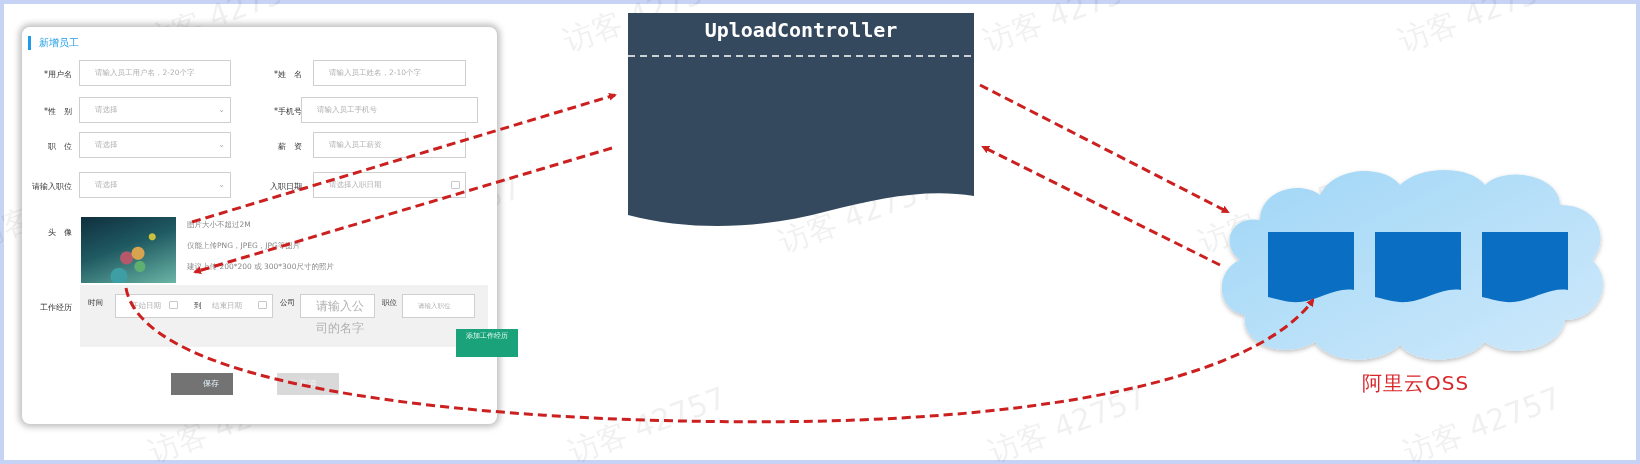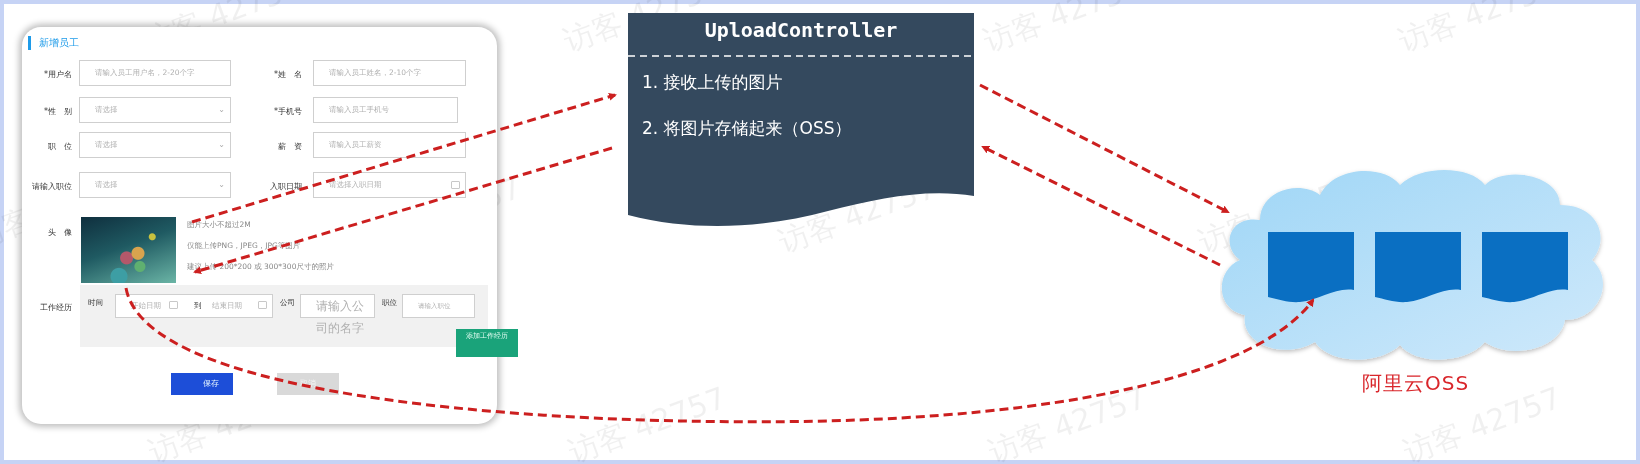--- a/index.html
+++ b/index.html
@@ -2,40 +2,40 @@
 <html><head>
 <meta charset="utf-8">
 <style>
   * { box-sizing: border-box; margin: 0; padding: 0; }
   html, body { width: 1640px; height: 464px; background: #ffffff; overflow: hidden; }
   body { font-family: "DejaVu Sans", "Liberation Sans", sans-serif; position: relative; }
   .frame { position: absolute; left: 0; top: 0; width: 1640px; height: 464px; border: 4px solid #c6d3f5; }
   .watermark { position: absolute; color: rgba(0,0,0,0.06); font-size: 30px; transform: rotate(-20deg); white-space: nowrap; pointer-events: none; }
 
   
-  .card { position: absolute; left: 22px; top: 27px; width: 475px; height: 397px; background: #fff; border-radius: 19px;
+  .card { position: absolute; left: 22px; top: 27px; width: 475px; height: 397px; background: #fff; border-radius: 8px;
           box-shadow: 0 0 6px 3px rgba(0,0,0,0.25); }
   .card-title { position: absolute; left: 6px; top: 9px; padding-left: 8px; border-left: 3px solid #1e9be9; font-size: 10px; color: #1e9be9; height: 14px; line-height: 14px; }
   .lbl { position: absolute; font-size: 8px; color: #333; text-align: right; width: 50px; }
   .inp { position: absolute; height: 26px; border: 1px solid #cfcfcf; background: #fff; font-size: 7.5px; color: #b0b0b0; padding-left: 15px; line-height: 24px; }
   .caret { position: absolute; right: 5px; top: 0; font-size: 8px; color: #aaa; }
   .cal { position: absolute; right: 5px; top: 8px; width: 9px; height: 8px; border: 1px solid #c8c8c8; border-radius: 1px; }
   .avatar { position: absolute; left: 59px; top: 190px; width: 95px; height: 66px;
             background: radial-gradient(circle at 60% 55%, #d8a34e 0 6px, transparent 7px),
                         radial-gradient(circle at 48% 62%, #b4586a 0 6px, transparent 7px),
                         radial-gradient(circle at 62% 75%, #5fb070 0 5px, transparent 6px),
                         radial-gradient(circle at 75% 30%, #c7c13e 0 3px, transparent 4px),
                         radial-gradient(circle at 40% 90%, #3d9ea4 0 8px, transparent 9px),
                         linear-gradient(160deg, #0f2f3e 0%, #1f5a62 45%, #6bb5a6 100%); }
   .tip { position: absolute; left: 165px; font-size: 7.5px; color: #888; }
   .work-box { position: absolute; left: 58px; top: 258px; width: 408px; height: 62px; background: #f1f1f1; }
   .small-lbl { position: absolute; font-size: 7.5px; color: #333; }
   .add-btn { position: absolute; left: 376px; top: 44px; width: 62px; height: 28px; background: #1aa37a; color: #e8fff5; font-size: 7px; text-align: center; line-height: 14px; }
   .btn { position: absolute; top: 346px; width: 62px; height: 22px; font-size: 8px; text-align: center; line-height: 22px; }
-  .btn-save { left: 149px; background: #1d4ed8; color: #e6f6ff; padding-left: 18px; }
+  .btn-save { left: 149px; background: #737373; color: #e6f6ff; padding-left: 18px; }
   .btn-cancel { left: 255px; background: #d9d9d9; color: #f4f4f4; }
 
   
   .ctrl { position: absolute; left: 628px; top: 13px; width: 346px; height: 220px; }
   .ctrl svg { position: absolute; left: 0; top: 0; }
   .ctrl-title { position: absolute; left: 0; top: 5px; width: 346px; text-align: center; color: #ffffff; font-family: "DejaVu Sans Mono", "Liberation Mono", monospace; font-weight: bold; font-size: 20px; }
   .ctrl-step { position: absolute; left: 14px; color: #ffffff; font-size: 17px; }
 
   
   .cloud-wrap { position: absolute; left: 1220px; top: 160px; width: 392px; height: 212px; }
@@ -68,21 +68,21 @@
   <div class="inp" style="left:57px;top:33px;width:152px;">请输入员工用户名，2-20个字</div>
   <div class="lbl" style="left:230px;top:42px;">*姓　名</div>
   <div class="inp" style="left:291px;top:33px;width:153px;">请输入员工姓名，2-10个字</div>
 
   <div class="lbl" style="left:0;top:79px;">*性　别</div>
   <div class="inp" style="left:57px;top:70px;width:152px;">
     <span>请选择</span>
     <span class="caret">⌄</span>
   </div>
   <div class="lbl" style="left:230px;top:79px;">*手机号</div>
-  <div class="inp" style="left:291px;top:70px;width:145px;">请输入员工手机号</div>
+  <div class="inp" style="left:279px;top:70px;width:177px;">请输入员工手机号</div>
 
   <div class="lbl" style="left:0;top:114px;">职　位</div>
   <div class="inp" style="left:57px;top:105px;width:152px;">
     <span>请选择</span>
     <span class="caret">⌄</span>
   </div>
   <div class="lbl" style="left:230px;top:114px;">薪　资</div>
   <div class="inp" style="left:291px;top:105px;width:153px;">请输入员工薪资</div>
 
   <div class="lbl" style="left:0;top:154px;">请输入职位</div>
@@ -122,22 +122,20 @@
   <div class="btn btn-save">保存</div>
   <div class="btn btn-cancel">取消</div>
 </div>
 
 <div class="ctrl">
   <svg width="346" height="220" viewBox="0 0 346 220">
     <path d="M0 0 H346 V183 C300 175 250 185 200 198 C140 214 70 220 0 202 Z" fill="#34495e"></path>
     <line x1="0" y1="43" x2="346" y2="43" stroke="#ffffff" stroke-width="1.5" stroke-dasharray="7 5"></line>
   </svg>
   <div class="ctrl-title">UploadController</div>
-  <div class="ctrl-step" style="top:58px;">1. 接收上传的图片</div>
-  <div class="ctrl-step" style="top:104px;">2. 将图片存储起来（OSS）</div>
 </div>
 
 <div class="cloud-wrap">
   <svg width="392" height="212" viewBox="0 0 392 212">
     <defs>
       <linearGradient id="cg" x1="0" y1="0" x2="1" y2="1">
         <stop offset="0" stop-color="#9fd6f6"></stop>
         <stop offset="1" stop-color="#cfe9fb"></stop>
       </linearGradient>
       <filter id="sh" x="-10%" y="-10%" width="120%" height="130%">

